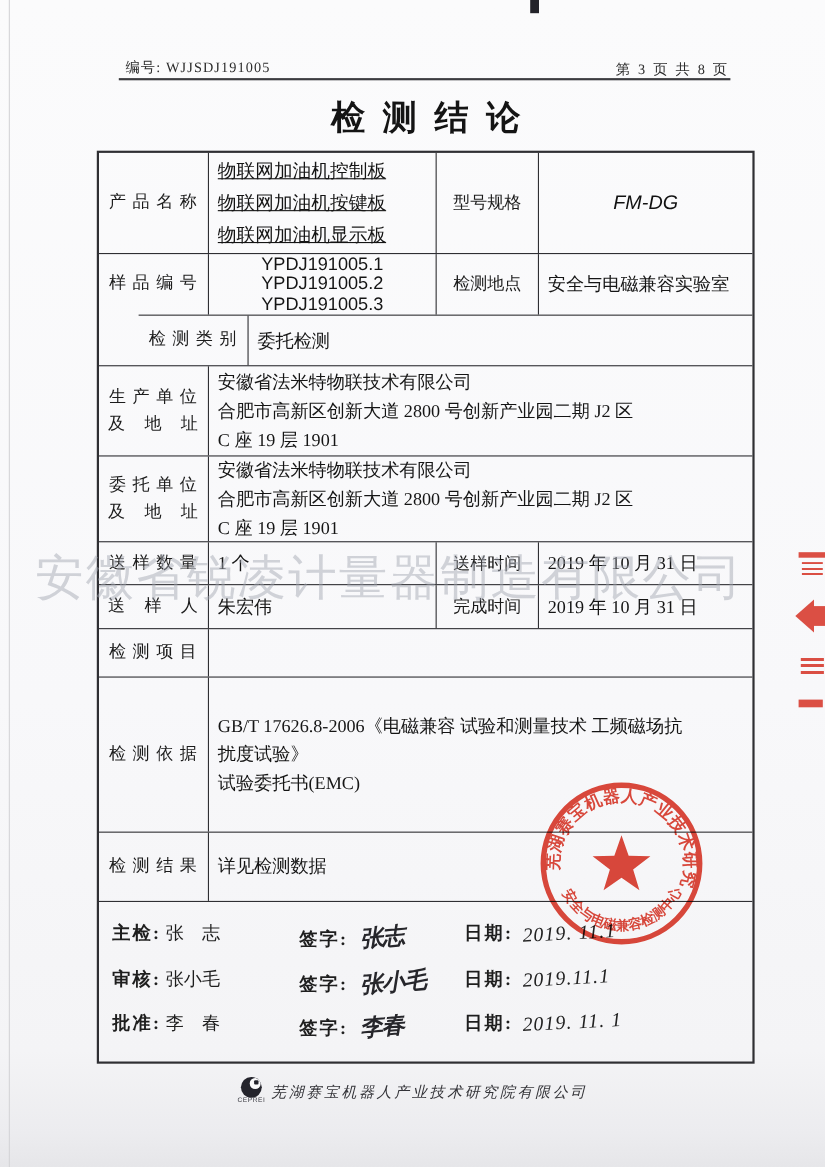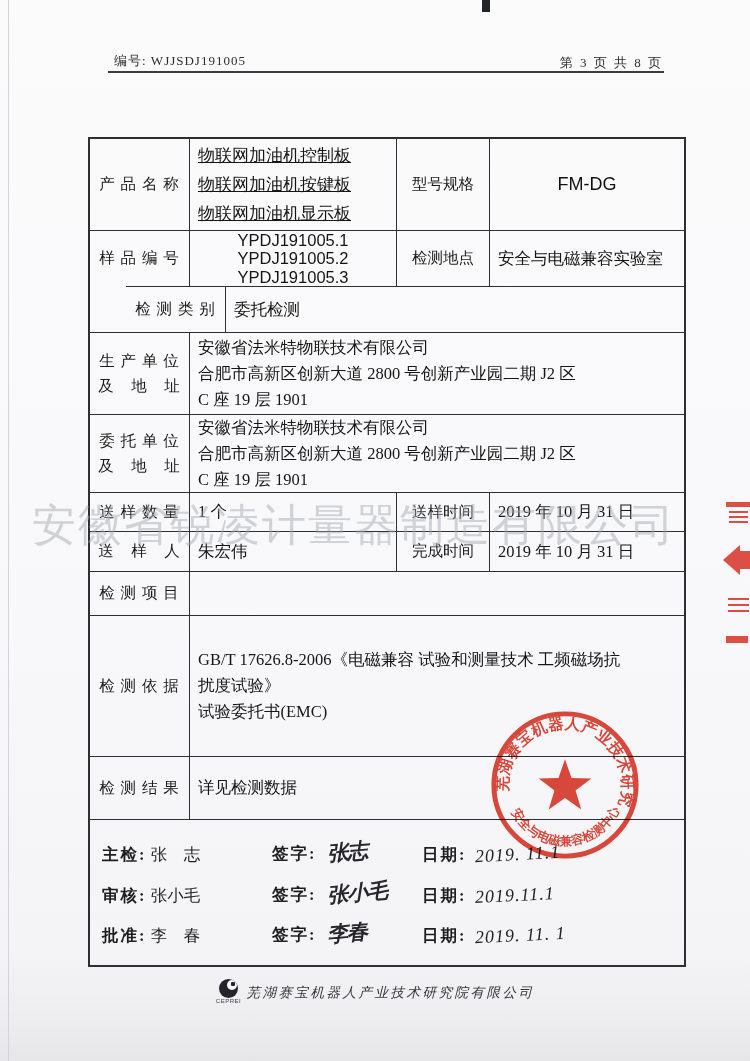--- a/index.html
+++ b/index.html
@@ -28,28 +28,28 @@
   .c{box-sizing:border-box;display:flex;flex-direction:column;justify-content:center;}
   .lab{width:100px;border-right:1.5px solid #2f2f33;align-items:center;text-align:center;
        font-size:15.5px;letter-spacing:1px;line-height:1.55;white-space:pre-line;color:#1b1b1b;}
   .lab2{width:94px;border-left:1.5px solid #2f2f33;border-right:1.5px solid #2f2f33;
         align-items:center;text-align:right;font-size:15.5px;color:#1b1b1b;}
   .val{flex:1;padding:3px 8px;font-size:16.5px;line-height:1.55;color:#151515;}
   .val.mid{flex:none;width:206px;}
   .center{align-items:center;text-align:center;}
   .prod-line{font-size:17px;line-height:29px;text-decoration:underline;}
   .ypd{font-size:16.5px;line-height:18.5px;font-family:"Liberation Sans",sans-serif;}
-  .model{font-size:18px;font-family:"Liberation Sans",sans-serif;color:#111;}
+  .model{font-size:18px;font-family:"Liberation Sans",sans-serif;color:#111;font-style:italic;}
   .addr{font-size:16.5px;line-height:26px;}
   .basis-line{font-size:16.5px;line-height:26px;}
 
   
   .sig-box{display:flex;flex-direction:column;justify-content:space-evenly;height:146px;
            box-sizing:border-box;border-top:1.5px solid #2f2f33;padding:6px 0;}
-  .sig-row{display:flex;align-items:flex-end;padding-left:12px;font-size:16.5px;}
+  .sig-row{display:flex;align-items:flex-start;padding-left:12px;font-size:16.5px;}
   .sig-left{width:170px;}
   .sig-mid{width:150px;}
   .sig-right{flex:1;}
   .sig-bold{font-weight:bold;letter-spacing:2px;}
   .script{display:inline-block;font-style:italic;font-weight:bold;font-size:21px;
           transform:rotate(-5deg);letter-spacing:-1px;color:#26262b;margin-left:6px;}
   .script-date{display:inline-block;font-style:italic;font-size:18px;transform:rotate(-3deg);
           letter-spacing:1px;color:#222;margin-left:4px;}
 
   
@@ -83,20 +83,21 @@
 <body>
 
 <div class="page">
 
   <div class="edge-line"></div>
   <div class="top-tick"></div>
 
   <div class="doc-no">编号: WJJSDJ191005</div>
   <div class="page-info">第 3 页 共 8 页</div>
   <div class="rule"></div>
+  <div class="title">检测结论</div>
 
   <div class="watermark">安徽省锐凌计量器制造有限公司</div>
 
   <div class="tbl">
 
     <div class="row" style="height:91px;">
       <div class="c lab">产 品 名 称</div>
       <div class="c val mid">
         <span class="prod-line">物联网加油机控制板</span>
         <span class="prod-line">物联网加油机按键板</span>

